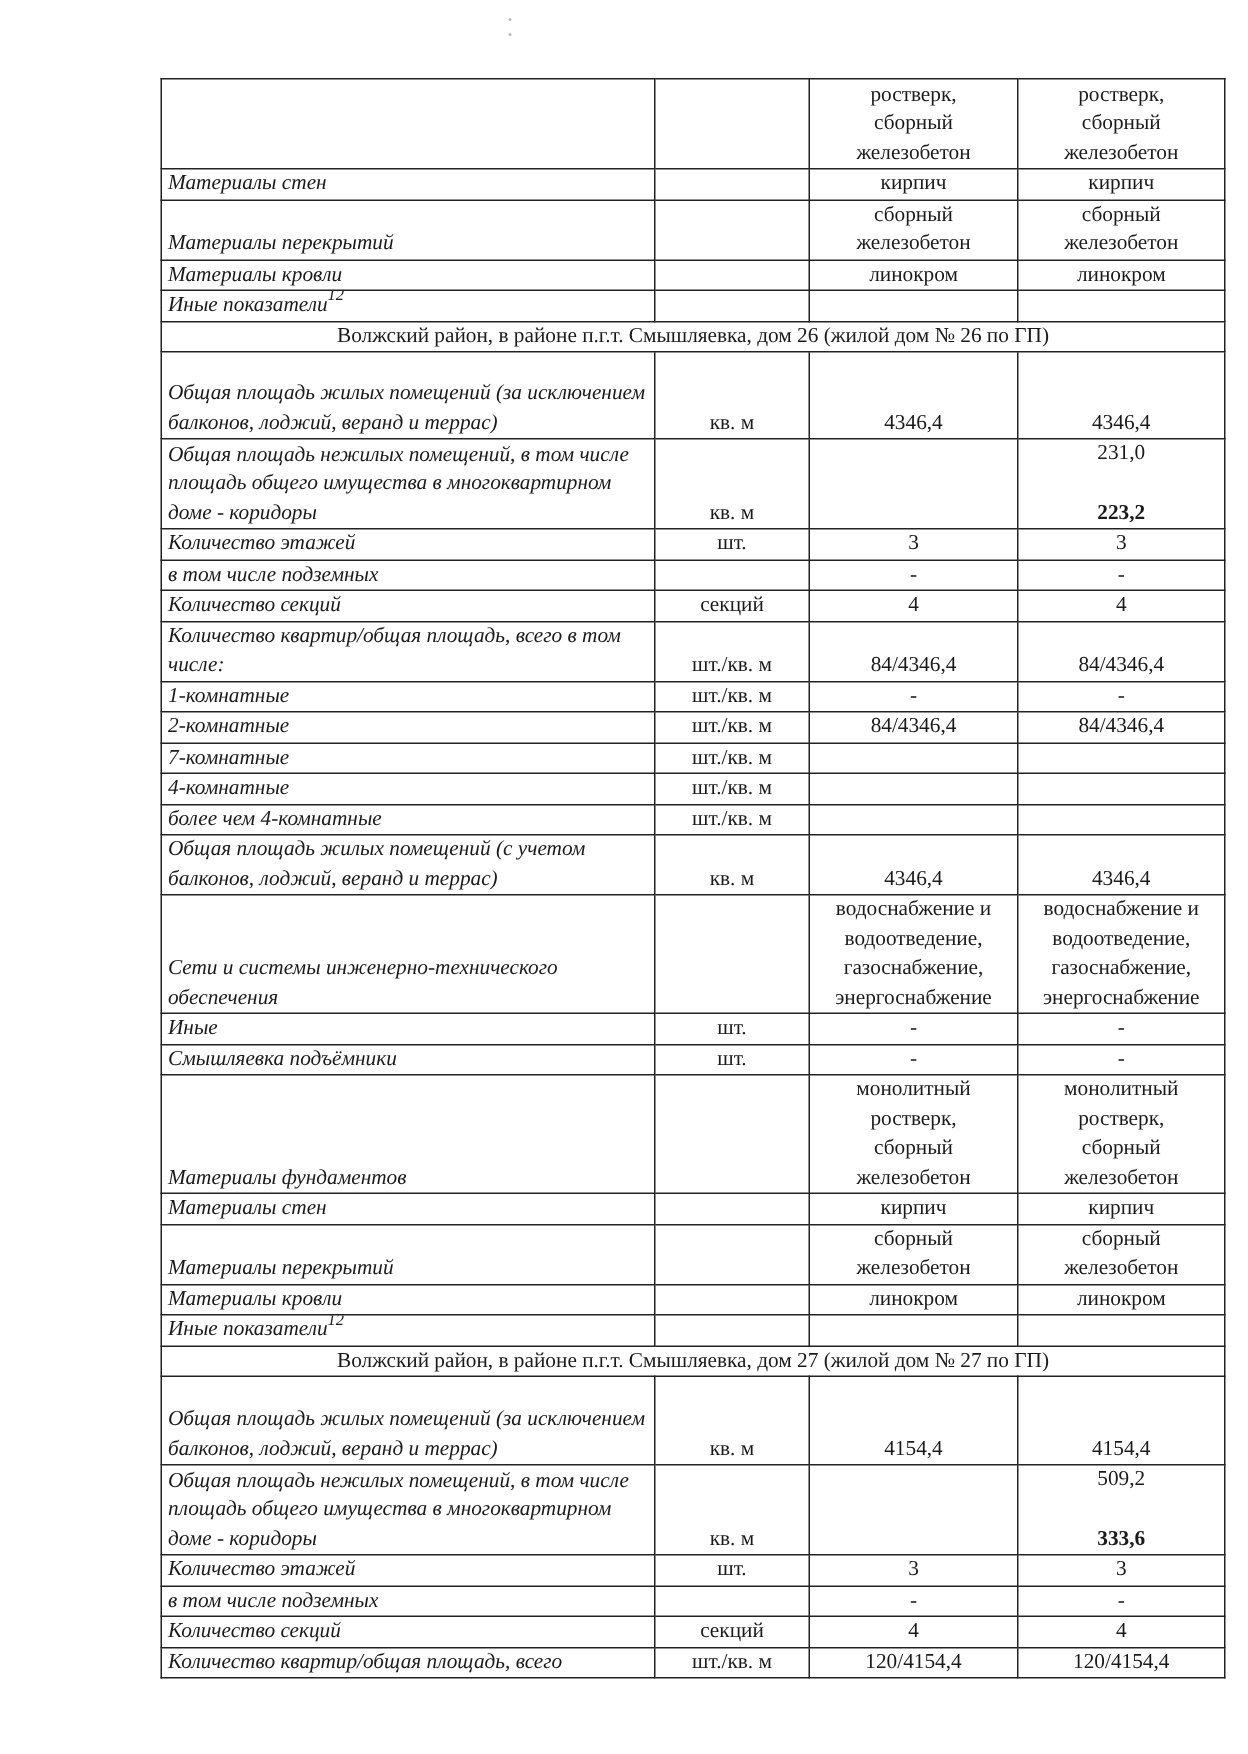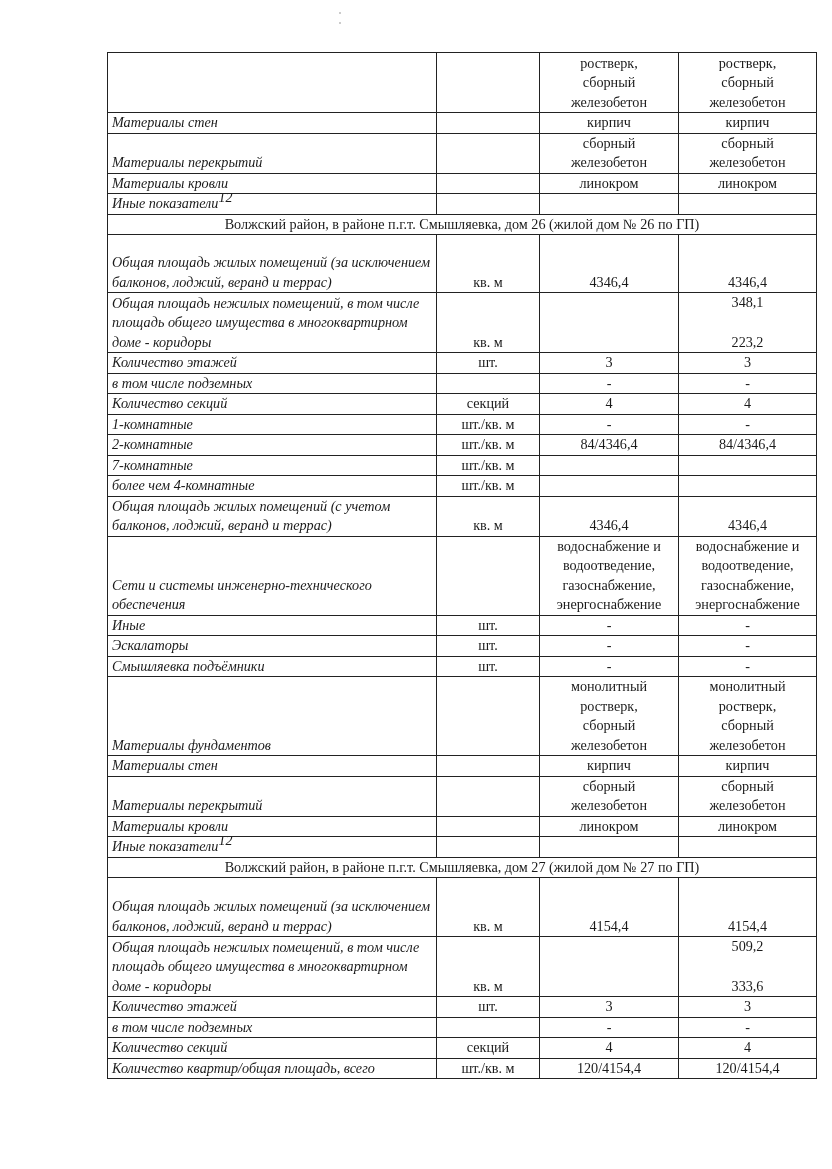--- a/index.html
+++ b/index.html
@@ -10,22 +10,22 @@
               table-layout:fixed; width:709px; }
   table.doc td { border:1px solid #222; padding:0 4px; font-size:14.2px; line-height:19.5px;
                  vertical-align:bottom; overflow:hidden; }
   col.c1 { width:329px; } col.c2 { width:103px; } col.c3 { width:139px; } col.c4 { width:138px; }
   td.lbl { text-align:left; padding-left:5px;font-style:italic; }
   td.unit { text-align:center; }
   td.val { text-align:center; }
   td.sec { text-align:center; padding:0; }
   td.split { vertical-align:top; padding:0; }
   td.split .top { display:block; text-align:center; }
-  td.split .bot { display:block; text-align:center; }
-  sup { font-size:14px; vertical-align:top; line-height:9px; position:relative; top:-1px; }
+  td.split .bot { display:block; text-align:center;font-weight:bold; }
+  sup { font-size:11px; vertical-align:top; line-height:9px; position:relative; top:-1px; }
   .scan-dot { position:absolute; width:2px; height:2px; background:#bbb; border-radius:1px; }
 </style>
 </head>
 <body>
 
 <div class="page">
 <table class="doc">
   <colgroup>
         <col class="c1">
         <col class="c2">
@@ -78,21 +78,21 @@
     <td class="lbl">Общая площадь жилых помещений (за исключением балконов, лоджий, веранд и террас)</td>
     <td class="unit">кв. м</td>
     <td class="val">4346,4</td>
     <td class="val">4346,4</td>
   </tr>
   <tr style="height:59px">
     <td class="lbl">Общая площадь нежилых помещений, в том числе площадь общего имущества в многоквартирном доме - коридоры</td>
     <td class="unit">кв. м</td>
     <td class="val"></td>
     <td class="split">
-      <span class="top">348,1</span>
+      <span class="top">231,0</span>
       <span class="bot" style="margin-top:20px">223,2</span>
     </td>
   </tr>
   <tr style="height:19px">
     <td class="lbl">Количество этажей</td>
     <td class="unit">шт.</td>
     <td class="val">3</td>
     <td class="val">3</td>
   </tr>
   <tr style="height:20px">
@@ -100,34 +100,46 @@
     <td class="unit"></td>
     <td class="val">-</td>
     <td class="val">-</td>
   </tr>
   <tr style="height:19px">
     <td class="lbl">Количество секций</td>
     <td class="unit">секций</td>
     <td class="val">4</td>
     <td class="val">4</td>
   </tr>
+  <tr style="height:40px">
+    <td class="lbl">Количество квартир/общая площадь, всего в том числе:</td>
+    <td class="unit">шт./кв. м</td>
+    <td class="val">84/4346,4</td>
+    <td class="val">84/4346,4</td>
+  </tr>
   <tr style="height:20px">
     <td class="lbl">1-комнатные</td>
     <td class="unit">шт./кв. м</td>
     <td class="val">-</td>
     <td class="val">-</td>
   </tr>
   <tr style="height:20px">
     <td class="lbl">2-комнатные</td>
     <td class="unit">шт./кв. м</td>
     <td class="val">84/4346,4</td>
     <td class="val">84/4346,4</td>
   </tr>
   <tr style="height:20px">
     <td class="lbl">7-комнатные</td>
+    <td class="unit">шт./кв. м</td>
+    <td class="val"></td>
+    <td class="val"></td>
+  </tr>
+  <tr style="height:20px">
+    <td class="lbl">4-комнатные</td>
     <td class="unit">шт./кв. м</td>
     <td class="val"></td>
     <td class="val"></td>
   </tr>
   <tr style="height:19px">
     <td class="lbl">более чем 4-комнатные</td>
     <td class="unit">шт./кв. м</td>
     <td class="val"></td>
     <td class="val"></td>
   </tr>
@@ -138,26 +150,20 @@
     <td class="val">4346,4</td>
   </tr>
   <tr style="height:77px">
     <td class="lbl">Сети и системы инженерно-технического обеспечения</td>
     <td class="unit"></td>
     <td class="val" style="padding:0 1px">водоснабжение и водоотведение, газоснабжение, энергоснабжение</td>
     <td class="val" style="padding:0 1px">водоснабжение и водоотведение, газоснабжение, энергоснабжение</td>
   </tr>
   <tr style="height:20px">
     <td class="lbl">Иные</td>
-    <td class="unit">шт.</td>
-    <td class="val">-</td>
-    <td class="val">-</td>
-  </tr>
-  <tr style="height:20px">
-    <td class="lbl">Эскалаторы</td>
     <td class="unit">шт.</td>
     <td class="val">-</td>
     <td class="val">-</td>
   </tr>
   <tr style="height:19px">
     <td class="lbl">Смышляевка подъёмники</td>
     <td class="unit">шт.</td>
     <td class="val">-</td>
     <td class="val">-</td>
   </tr>

